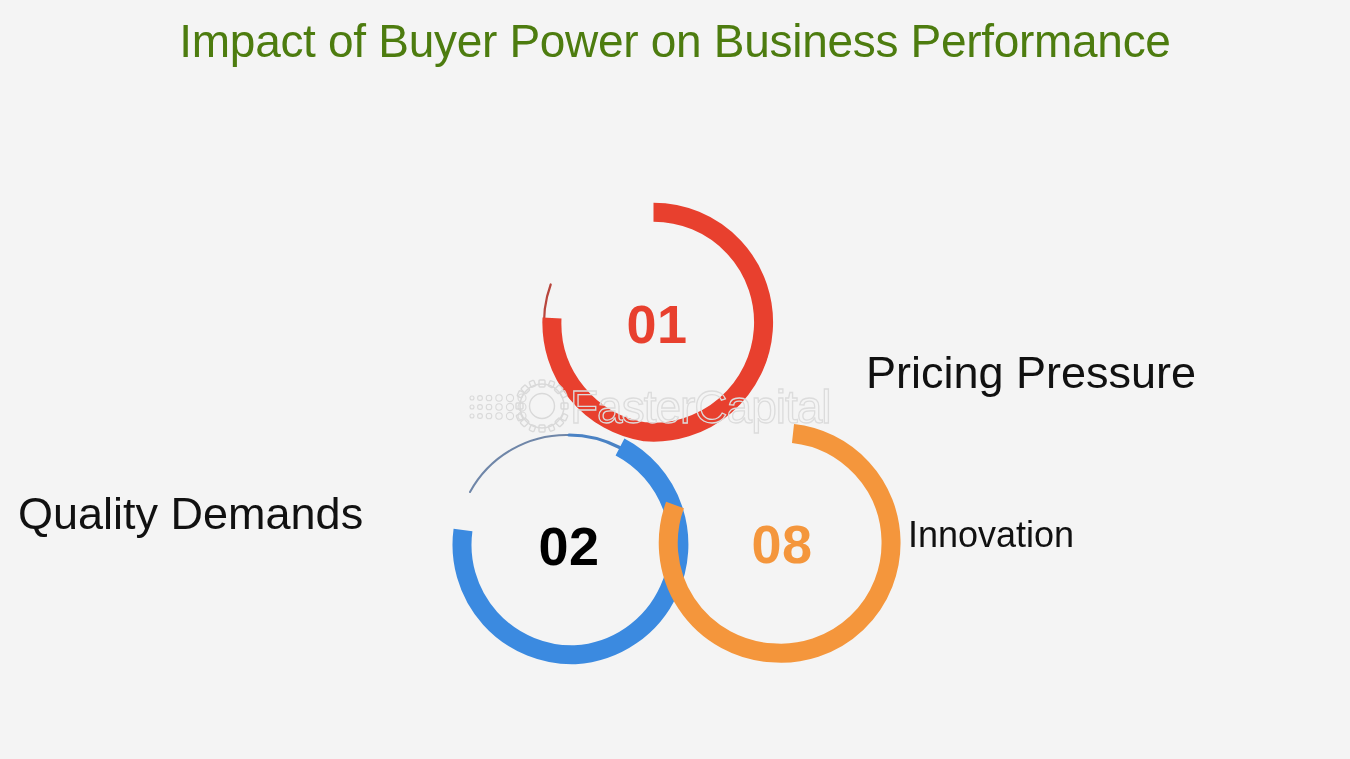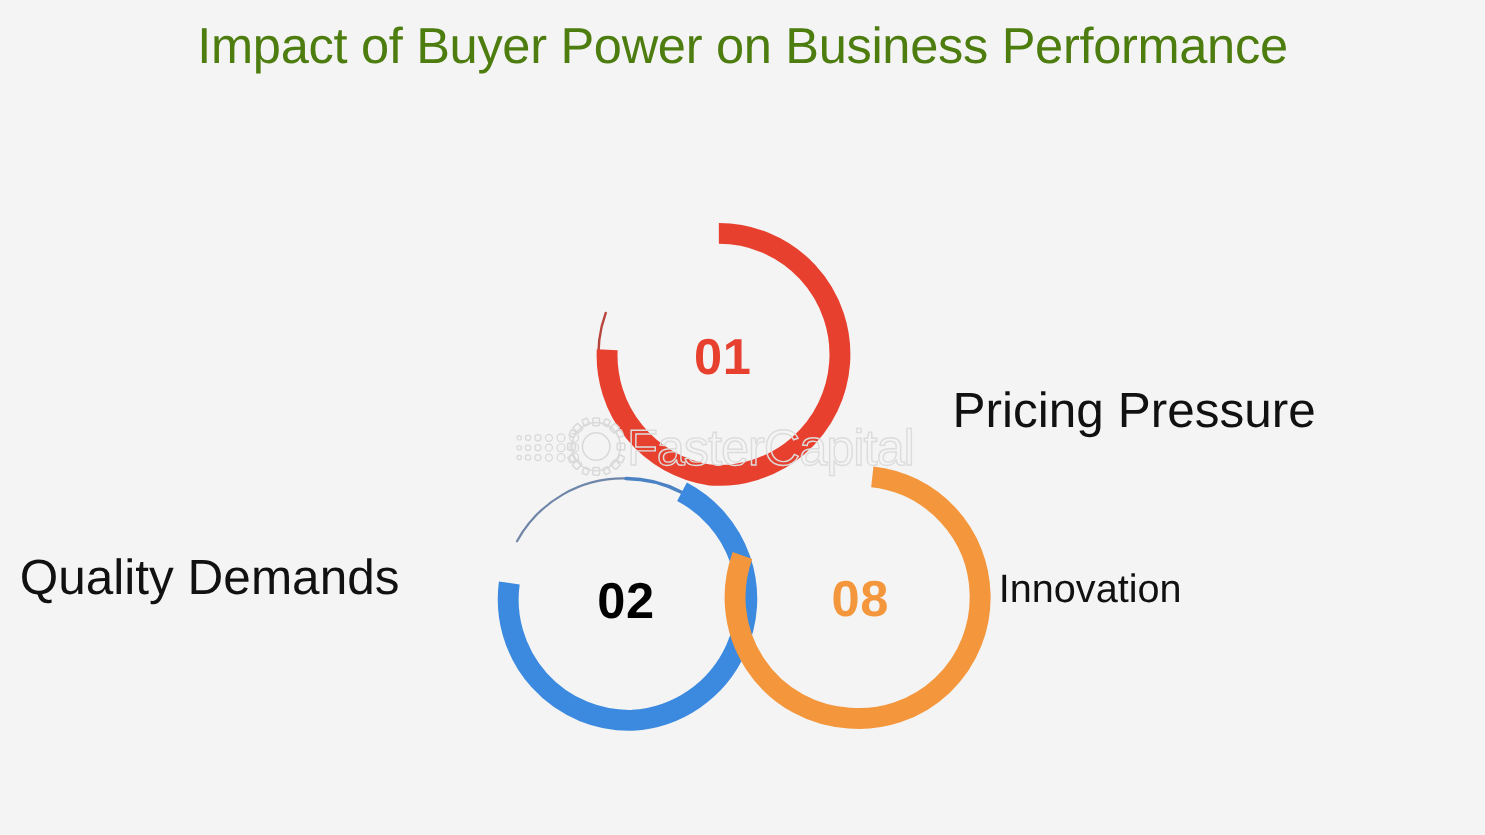--- a/index.html
+++ b/index.html
@@ -53,21 +53,21 @@
     width: 1350px;
     height: 759px;
     display: block;
   }
 
   
   .ring-number {
     position: absolute;
     font-family: "Liberation Sans", sans-serif;
     font-weight: bold;
-    font-size: 46px;
+    font-size: 54px;
     letter-spacing: 0.5px;
     white-space: nowrap;
     transform: translate(-50%, -50%);
   }
   .num-01 { left: 657px; top: 324px; color: #e8402e; }
   .num-02 { left: 569px; top: 546px; color: #000000; }
   .num-03 { left: 782px; top: 544px; color: #f4963c; }
 
   
   .ring-label {
@@ -78,21 +78,21 @@
     white-space: nowrap;
   }
   .label-pricing {
     left: 866px;
     top: 305px;
     font-size: 45px;
     margin-top: 42px;
   }
   .label-quality {
     left: 18px;
-    top: 499px;
+    top: 488px;
     font-size: 45px;
   }
   .label-innovation {
     left: 908px;
     top: 514px;
     font-size: 36px;
   }
 
   
   .watermark {

